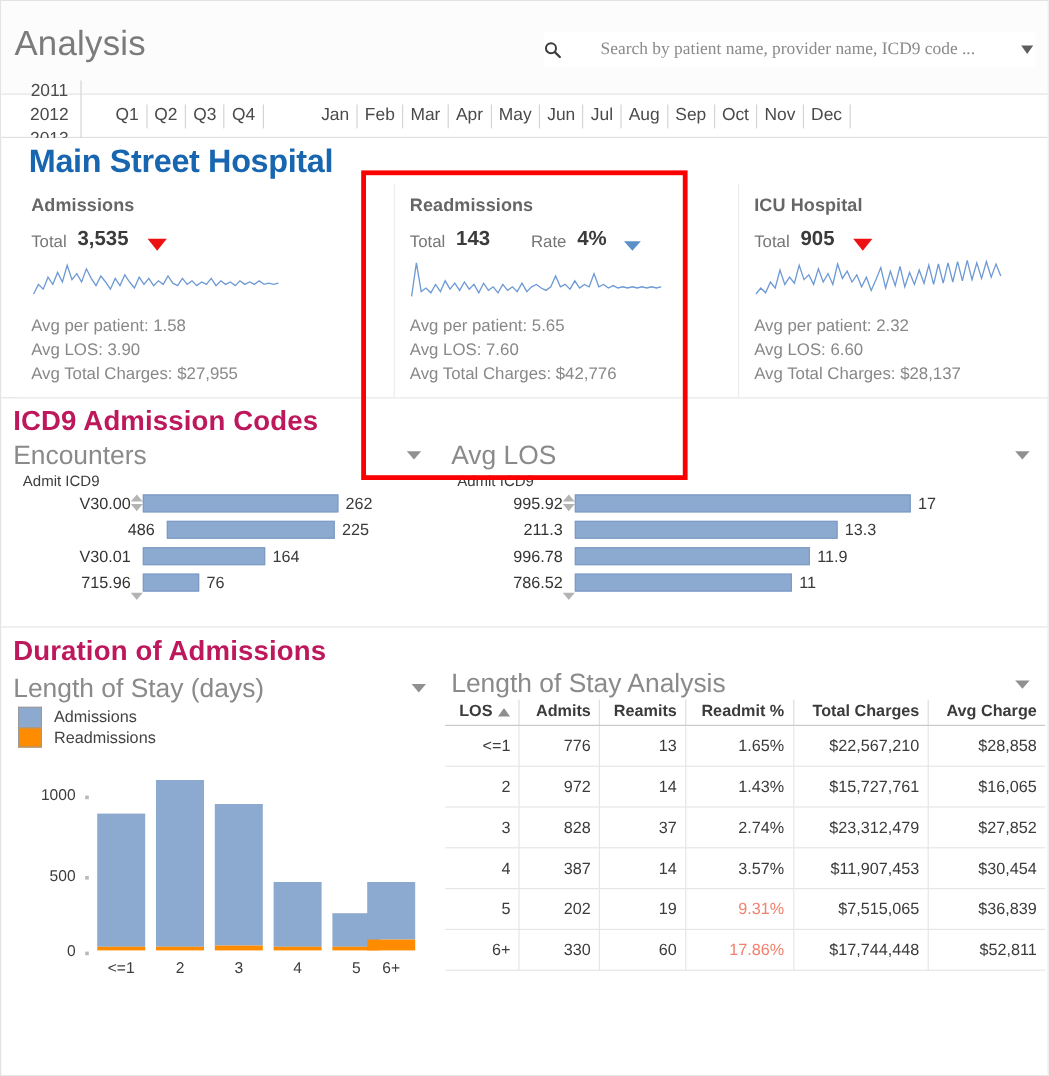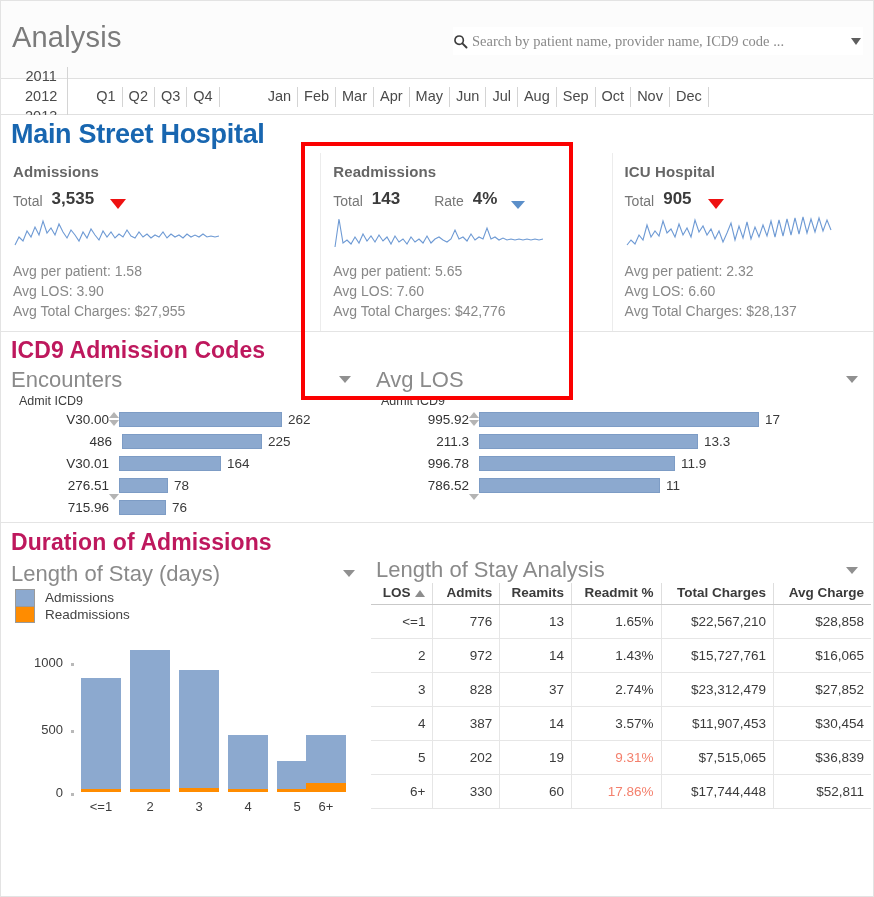--- a/index.html
+++ b/index.html
@@ -57,20 +57,21 @@
   }
   .search-input {
     flex: 1 1 auto;
     border: none;
     outline: none;
     background: transparent;
     font-family: "Liberation Serif", serif;
     font-size: 14.5px;
     color: #6e6e6e;
     padding: 0;
+    text-align: center;
   }
   .search-input::placeholder { color: #8a8a8a; opacity: 1; }
   .search-caret {
     flex: 0 0 auto;
     width: 0; height: 0;
     border-left: 5.5px solid transparent;
     border-right: 5.5px solid transparent;
     border-top: 7px solid #5e5e5e;
     margin-left: 10px;
     margin-right: 2px;
@@ -96,21 +97,21 @@
     padding: 1px 10px 2px 10px;
     border-right: 1px solid #d4d4d4;
     line-height: 17px;
     cursor: pointer;
     white-space: nowrap;
   }
   .fgroup.quarters .fitem { padding: 1px 6px 2px 6px; }
   .fgroup.months .fitem { padding: 1px 6px 2px 6px; }
 
   
-  .panel { position: relative; background: #fff; }
+  .panel { position: relative; background: #fff; margin-left: 13px; }
   .hospital-name {
     position: absolute;
     left: 10px;
     top: 4px;
     font-size: 27px;
     font-weight: bold;
     color: #1866b0;
     letter-spacing: -.3px;
     z-index: 4;
     white-space: nowrap;
@@ -469,39 +470,32 @@
       </div>
 
       <div class="bar-row">
         <div class="bar-cat" style="width:118px;">V30.00</div>
         <div class="bar-track">
             <div class="bar-fill" style="width:163px;"></div>
           </div>
         <div class="bar-val">262</div>
       </div>
       <div class="bar-row">
-        <div class="bar-cat" style="width:121px;">486</div>
+        <div class="bar-cat" style="width:138px;">486</div>
         <div class="bar-track">
             <div class="bar-fill" style="width:140px;"></div>
           </div>
         <div class="bar-val">225</div>
       </div>
       <div class="bar-row">
         <div class="bar-cat" style="width:118px;">V30.01</div>
         <div class="bar-track">
             <div class="bar-fill" style="width:102px;"></div>
           </div>
         <div class="bar-val">164</div>
-      </div>
-      <div class="bar-row">
-        <div class="bar-cat" style="width:118px;">276.51</div>
-        <div class="bar-track">
-            <div class="bar-fill" style="width:49px;"></div>
-          </div>
-        <div class="bar-val">78</div>
       </div>
       <div class="bar-row">
         <div class="bar-cat" style="width:118px;">715.96</div>
         <div class="bar-track">
             <div class="bar-fill" style="width:47px;"></div>
           </div>
         <div class="bar-val">76</div>
       </div>
     </div>
 

